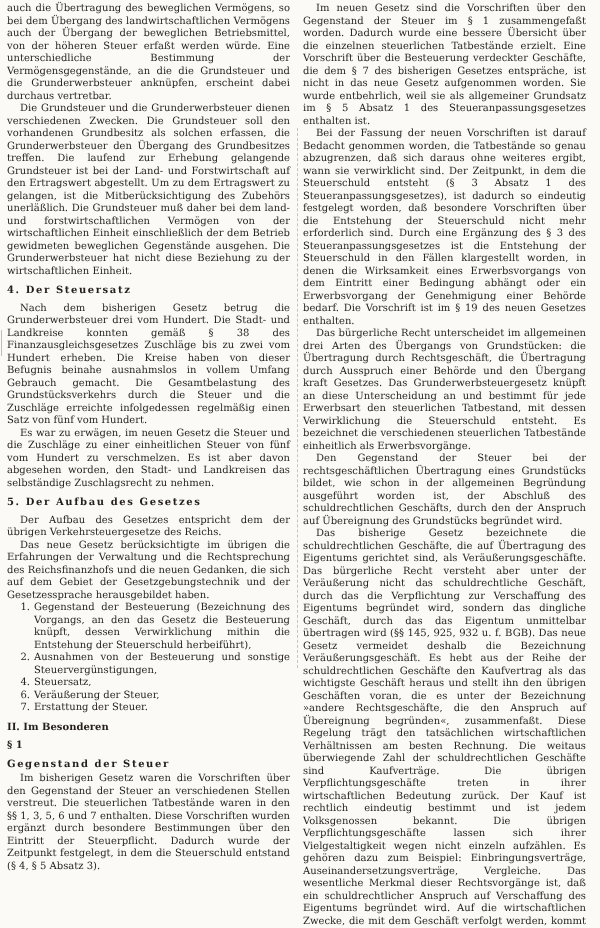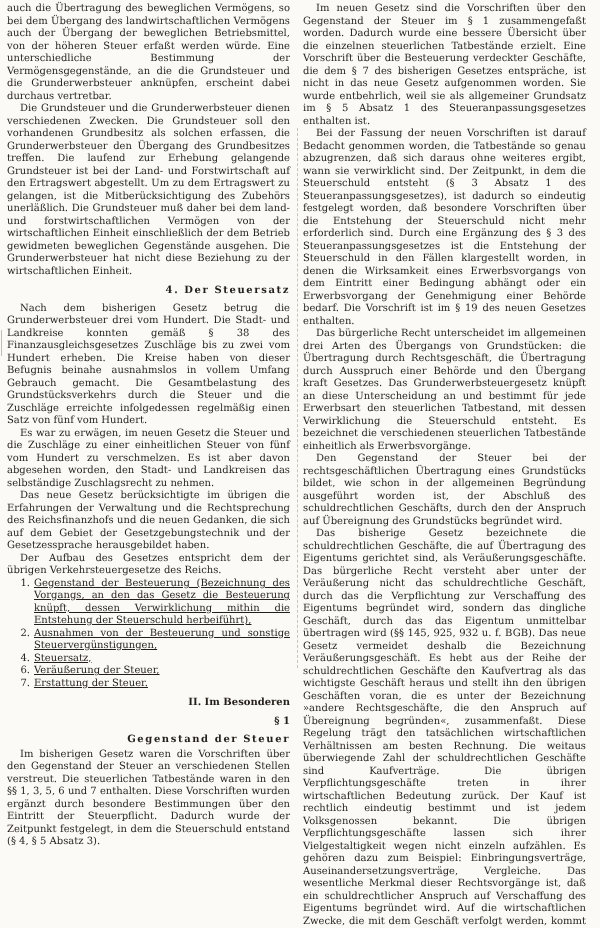--- a/index.html
+++ b/index.html
@@ -9,24 +9,24 @@
     font-family:"DejaVu Serif","Liberation Serif",serif;
     font-size:10px;line-height:12.5px;
     overflow:hidden;position:relative;
     box-sizing:border-box;padding:3px 7px 16px 7px;
     text-rendering:geometricPrecision;
   }
   .columns{display:flex;gap:13px;}
   .col{width:283px;flex:0 0 283px;}
   .para{margin:0;text-align:justify;text-indent:13px;hyphens:auto;-webkit-hyphens:auto;}
   .para.noindent{text-indent:0;}
-  .heading{margin:7px 0 5px 0;text-align:right;font-weight:bold;text-indent:0;}
+  .heading{margin:7px 0 5px 0;text-align:left;font-weight:bold;text-indent:0;}
   .heading.sperr{letter-spacing:1.6px;font-weight:bold;}
   .heading.tight{margin:6px 0 2px 0;}
-  .list{margin:0;text-decoration:underline;}
+  .list{margin:0;}
   .list-item{margin:0;text-align:justify;padding-left:27px;text-indent:-15px;hyphens:auto;}
   .list-item .num{display:inline-block;width:11px;text-indent:0;text-align:right;margin-right:4px;}
   .gutter-artifact{
     position:absolute;left:297px;top:128px;height:540px;width:0;
     border-left:1px dashed #b7b2a6;opacity:.75;
   }
   .edge-artifact{
     position:absolute;left:1px;top:330px;height:26px;width:0;
     border-left:1px solid #9c968a;opacity:.6;
   }
@@ -39,22 +39,23 @@
   <div class="edge-artifact"></div>
 
   <div class="columns">
 
     <div class="col">
       <p class="para noindent">auch die Übertragung des beweglichen Vermögens, so bei dem Übergang des landwirtschaftlichen Vermögens auch der Übergang der beweglichen Betriebsmittel, von der höheren Steuer erfaßt werden würde. Eine unterschiedliche Bestimmung der Vermögensgegenstände, an die die Grundsteuer und die Grunderwerbsteuer anknüpfen, erscheint dabei durchaus vertretbar.</p>
       <p class="para">Die Grundsteuer und die Grunderwerbsteuer dienen verschiedenen Zwecken. Die Grundsteuer soll den vorhandenen Grundbesitz als solchen erfassen, die Grunderwerbsteuer den Übergang des Grundbesitzes treffen. Die laufend zur Erhebung gelangende Grundsteuer ist bei der Land- und Forstwirtschaft auf den Ertragswert abgestellt. Um zu dem Ertragswert zu gelangen, ist die Mitberücksichtigung des Zubehörs unerläßlich. Die Grundsteuer muß daher bei dem land- und forstwirtschaftlichen Vermögen von der wirtschaftlichen Einheit einschließlich der dem Betrieb gewidmeten beweglichen Gegenstände ausgehen. Die Grunderwerbsteuer hat nicht diese Beziehung zu der wirtschaftlichen Einheit.</p>
       <p class="heading sperr">4. Der Steuersatz</p>
       <p class="para">Nach dem bisherigen Gesetz betrug die Grunderwerbsteuer drei vom Hundert. Die Stadt- und Landkreise konnten gemäß § 38 des Finanzausgleichsgesetzes Zuschläge bis zu zwei vom Hundert erheben. Die Kreise haben von dieser Befugnis beinahe ausnahmslos in vollem Umfang Gebrauch gemacht. Die Gesamtbelastung des Grundstücksverkehrs durch die Steuer und die Zuschläge erreichte infolgedessen regelmäßig einen Satz von fünf vom Hundert.</p>
       <p class="para">Es war zu erwägen, im neuen Gesetz die Steuer und die Zuschläge zu einer einheitlichen Steuer von fünf vom Hundert zu verschmelzen. Es ist aber davon abgesehen worden, den Stadt- und Landkreisen das selbständige Zuschlagsrecht zu nehmen.</p>
+      <p class="heading sperr">5. Der Aufbau des Gesetzes</p>
+      <p class="para">Der Aufbau des Gesetzes entspricht dem der übrigen Verkehrsteuergesetze des Reichs.</p>
       <p class="para">Das neue Gesetz berücksichtigte im übrigen die Erfahrungen der Verwaltung und die Rechtsprechung des Reichsfinanzhofs und die neuen Gedanken, die sich auf dem Gebiet der Gesetzgebungstechnik und der Gesetzessprache herausgebildet haben.</p>
-      <p class="para">Der Aufbau des Gesetzes entspricht dem der übrigen Verkehrsteuergesetze des Reichs.</p>
 
       <div class="list">
         <p class="list-item"><span class="num">1.</span><span>Gegenstand der Besteuerung (Bezeichnung des Vorgangs, an den das Gesetz die Besteuerung knüpft, dessen Verwirklichung mithin die Entstehung der Steuerschuld herbeiführt),</span></p>
         <p class="list-item"><span class="num">2.</span><span>Ausnahmen von der Besteuerung und sonstige Steuervergünstigungen,</span></p>
         <p class="list-item"><span class="num">4.</span><span>Steuersatz,</span></p>
         <p class="list-item"><span class="num">6.</span><span>Veräußerung der Steuer,</span></p>
         <p class="list-item"><span class="num">7.</span><span>Erstattung der Steuer.</span></p>
       </div>
 
       <p class="heading">II. Im Besonderen</p>

